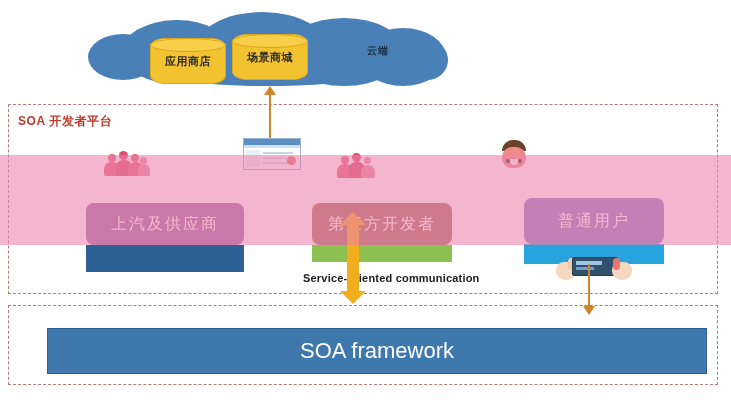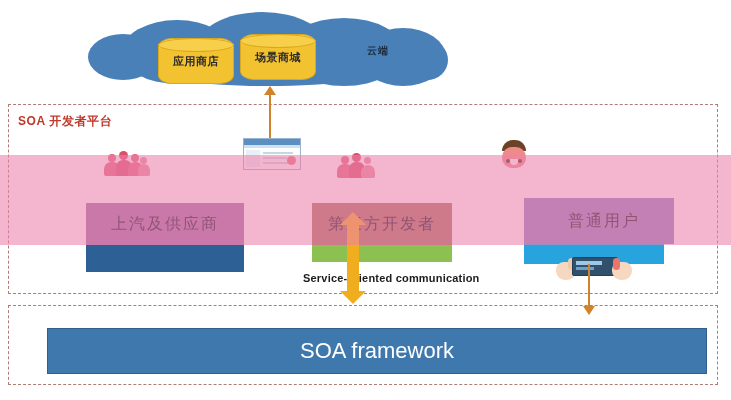--- a/index.html
+++ b/index.html
@@ -19,21 +19,20 @@
   .cloud-wrap{position:absolute;left:88px;top:12px;width:360px;height:78px;}
   .cloud-lobe{position:absolute;background:#4a80b8;border-radius:50%;}
 
   .cyl{
     position:absolute;
     width:74px;height:44px;
     background:#f2c230;
     border:1px solid #d9a81c;
     border-radius:14px/9px;
     box-shadow:inset 0 9px 0 -4px #f7d45c;
-    margin-left:8px;
   }
   .cyl .cyl-top{
     position:absolute;left:-1px;top:-1px;width:74px;height:12px;
     background:#f7cf4a;border:1px solid #d9a81c;border-radius:50%;
   }
   .cyl .cyl-label{
     position:absolute;left:0;right:0;top:15px;
     text-align:center;font-size:11px;color:#2b2b2b;font-weight:bold;
     letter-spacing:.5px;
   }
@@ -85,26 +84,27 @@
   .win-bar{position:absolute;left:0;top:0;width:100%;height:6px;background:#5b8fc2;}
   .win-bar2{position:absolute;left:0;top:6px;width:100%;height:3px;background:#cfe0ef;}
   .win-side{position:absolute;left:2px;top:11px;width:14px;height:17px;background:#e8eff6;}
   .win-line{position:absolute;background:#c5d6e5;height:2px;}
   .win-dot{position:absolute;right:4px;bottom:4px;width:9px;height:9px;border-radius:50%;background:#e1767f;}
 
   
   .role-box{
     position:absolute;
     display:flex;align-items:center;justify-content:center;
-    font-size:16px;letter-spacing:2px;color:#0f172a;
+    font-size:16px;letter-spacing:2px;color:#ffffff;
     font-family:"DejaVu Sans",sans-serif;
+    border-radius:8px;
   }
   #role-saic{left:86px;top:203px;width:158px;height:42px;background:#9b6aa8;}
   #role-dev{left:312px;top:203px;width:140px;height:42px;background:#a8705f;}
-  #role-user{left:524px;top:198px;width:140px;height:46px;background:#8a7fc0;padding-left:10px;}
+  #role-user{left:524px;top:198px;width:140px;height:46px;background:#8a7fc0;}
 
   .role-bar{position:absolute;}
   #bar-saic{left:86px;top:245px;width:158px;height:27px;background:#2d6095;}
   #bar-dev{left:312px;top:245px;width:140px;height:17px;background:#8cc152;}
   #bar-user{left:524px;top:244px;width:140px;height:20px;background:#27a3dd;}
 
   
   .people{position:absolute;width:46px;height:26px;}
   .p-head{position:absolute;border-radius:50%;}
   .p-body{position:absolute;border-radius:7px 7px 2px 2px;}

